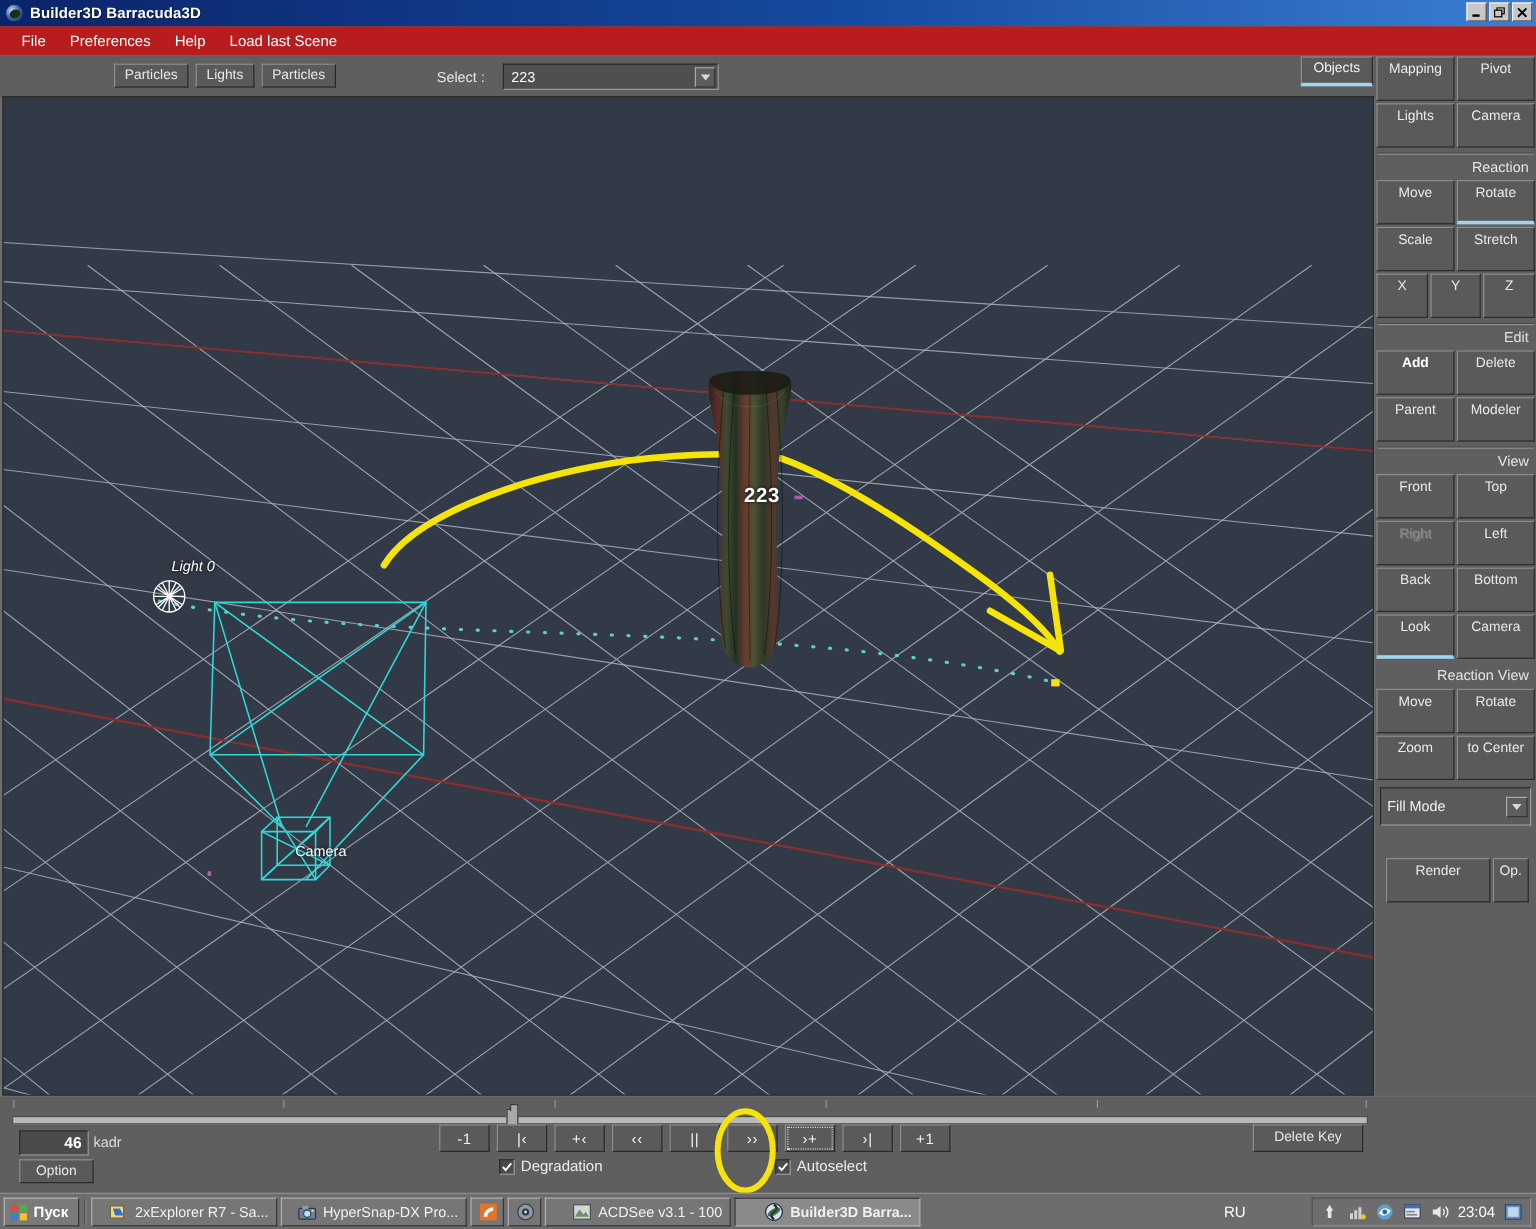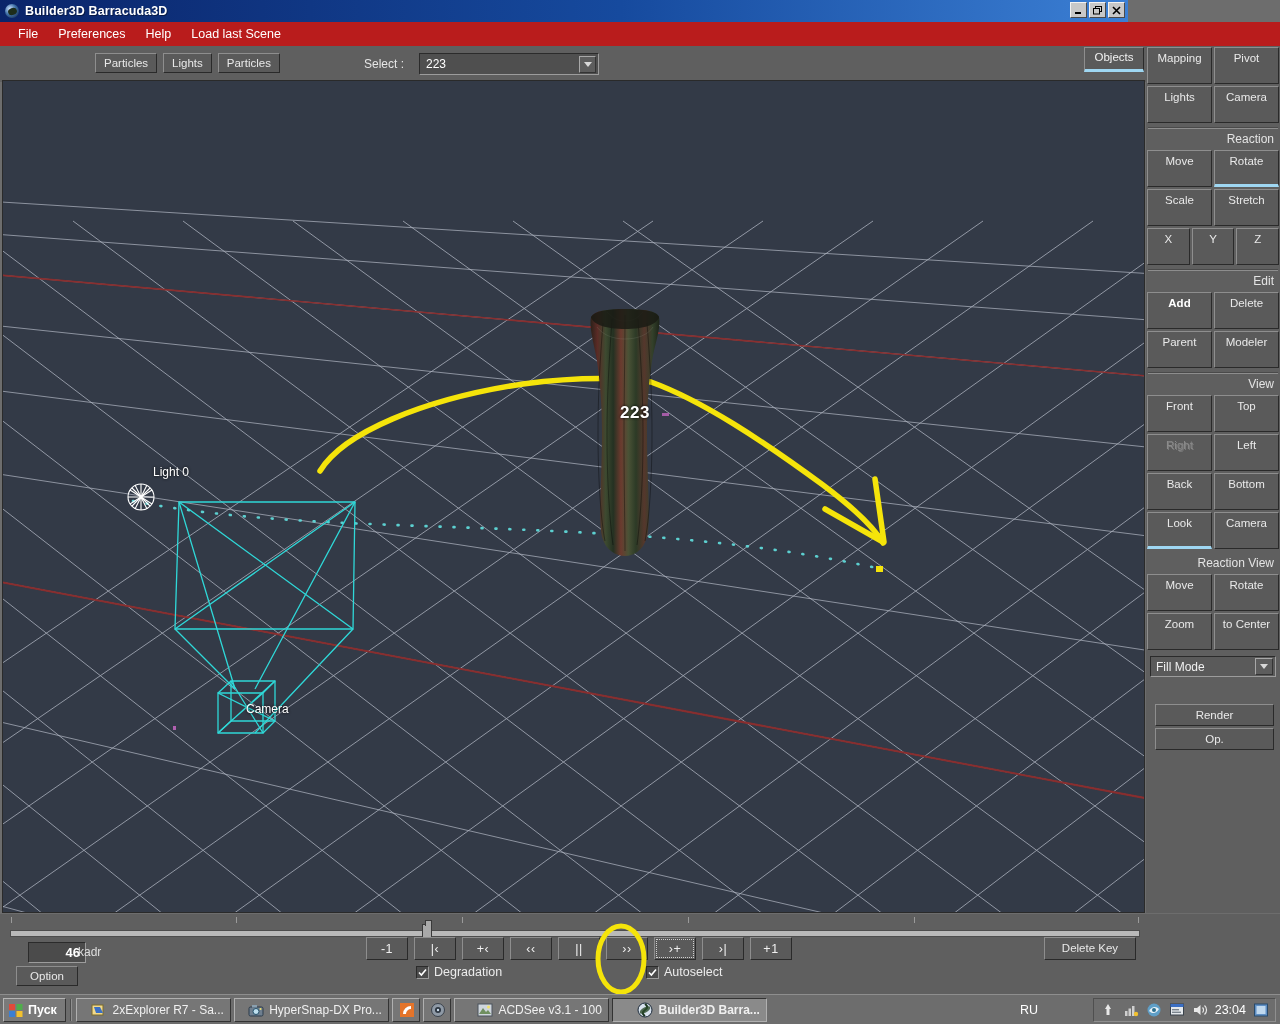--- a/index.html
+++ b/index.html
@@ -3,21 +3,21 @@
 <meta charset="utf-8">
 <title>Builder3D Barracuda3D</title>
 <style>
   * { box-sizing: border-box; margin:0; padding:0; }
   html,body { width:1280px; height:1024px; overflow:hidden; background:#6d6d6d;
     font-family:"Liberation Sans", sans-serif; }
 
   #app { position:relative; width:1280px; height:1024px; }
 
   
-  .titlebar { position:absolute; left:0; top:0; width:1128px; height:22px;
+  .titlebar { position:absolute; left:0; top:0; width:1280px; height:22px;
     background:linear-gradient(to right,#0a246a 0%,#164a9e 55%,#3b7fd4 100%);
     display:flex; align-items:center; }
   .title-icon { width:16px; height:16px; margin:0 5px 0 4px; position:relative; flex:none; }
   .title-icon .blob { position:absolute; inset:1px; border-radius:50%;
     background:radial-gradient(circle at 35% 35%,#cfe2ff 0%,#3c6ea5 45%,#14213d 100%); }
   .title-icon .blob::after{content:"";position:absolute;left:3px;top:4px;width:9px;height:7px;
     border-radius:50%;background:#1d2d1b;transform:rotate(-20deg);}
   .title-text { color:#fff; font-size:12.5px; font-weight:bold; letter-spacing:.1px;
     text-shadow:1px 1px 0 #00000066; }
   .winbtns { position:absolute; right:3px; top:2px; display:flex; gap:2px; }
@@ -78,42 +78,42 @@
   .rbtn.bold { font-weight:bold; color:#fff; }
   .rbtn.disabled { color:#8b8b8b; text-shadow:1px 1px 0 #7b7b7b; }
   .rbtn.active { border-bottom:3px solid #9fd7f2; }
   .objtab { position:absolute; left:-62px; top:1px; width:60px; height:25px;
     background:#5a5a5a; color:#f2f2f2; font-size:11.5px; text-align:center;
     line-height:19px; border:1px solid; border-color:#8e8e8e #2a2a2a #2a2a2a #8e8e8e;
     border-bottom:3px solid #9fd7f2; cursor:default; }
   .sect-head { color:#e4e4e4; font-size:12px; text-align:right; padding:2px 6px 3px 0;margin-left:24px; }
   .hr { height:2px; margin:3px 2px 1px 2px; border-top:1px solid #4a4a4a;
     border-bottom:1px solid #8d8d8d; }
-  .rsel { margin:5px 4px 0 4px; height:21px; background:#5a5a5a;
+  .rsel { margin:5px 4px 0 4px; height:32px; background:#5a5a5a;
     border:1px solid; border-color:#2b2b2b #9c9c9c #9c9c9c #2b2b2b;
     display:flex; align-items:center; }
   .rsel span { flex:1; color:#f0f0f0; font-size:12px; padding-left:5px; }
   .rsel .select-arrow{width:18px;height:17px;}
-  .render-row { display:flex; margin:26px 5px 0 8px;flex-direction:column; }
+  .render-row { display:flex; margin:26px 5px 0 8px; }
   .render-row .rbtn.grow { flex:3; }
   .render-row .rbtn.small { flex:1; }
 
   
   .timeline { position:absolute; left:0; top:914px; width:1280px; height:80px;
     background:#5f5f5f; }
   .track-wrap { position:absolute; left:10px; top:12px; width:1130px; height:14px; }
   .track { position:absolute; left:0; top:4px; width:1130px; height:7px;
     background:#b9b9b9; border:1px solid #4d4d4d; }
   .tick { position:absolute; top:-9px; width:1px; height:6px; background:#9a9a9a; }
   .thumb { position:absolute; top:-2px; width:10px; height:17px; background:#a9a9a9;
     border:1px solid #3a3a3a; }
   .thumb::after{content:"";position:absolute;left:2px;top:-5px;width:5px;height:5px;
     background:#a9a9a9;border:1px solid #3a3a3a;border-bottom:none;}
 
-  .kadr-box { position:absolute; left:28px; top:942px; width:58px; height:21px;
+  .kadr-box { position:absolute; left:16px; top:942px; width:58px; height:21px;
     background:#4b4b4b; border:1px solid; border-color:#2b2b2b #9c9c9c #9c9c9c #2b2b2b;
     color:#fff; font-size:13px; font-weight:bold; text-align:right;
     line-height:19px; padding-right:5px; }
   .kadr-unit { position:absolute; left:78px; top:945px; color:#dedede; font-size:12px; }
   .option-btn { position:absolute; left:16px; top:966px; width:62px; height:20px; }
 
   .transport { position:absolute; left:366px; top:937px; display:flex; gap:6px; }
   .tbtn { width:42px; height:23px; background:#5a5a5a; color:#f0f0f0; font-size:12.5px;
     border:1px solid; border-color:#8e8e8e #2a2a2a #2a2a2a #8e8e8e;
     display:flex; align-items:center; justify-content:center; cursor:default;
@@ -337,21 +337,21 @@
           <path d="M96,14 C98,40 101,78 101,124 C101,172 98,212 94,232"></path>
         </g>
         <g stroke="#9aa499" stroke-opacity="0.22" stroke-width="0.7" fill="none">
           <path d="M46,18 C52,26 62,30 74,30 C86,30 97,26 102,18"></path>
           <path d="M56,3 C62,9 66,12 74,12 C82,12 87,9 92,3"></path>
         </g>
         <path d="M40,8 C43,2 56,0 74,0 C92,0 106,2 108,8 C106,16 92,20 74,20 C56,20 42,16 40,8 Z" fill="#1a1b14" opacity="0.85"></path>
       </svg>
     </div>
 
-    <div class="vp-label" style="left:150px; top:384px;">Light 0</div>
+    <div class="vp-label" style="left:140px; top:384px;font-style:italic;">Light 0</div>
     <div class="vp-label" style="left:243px; top:621px;">Camera</div>
     <div class="vp-label big" style="left:617px; top:322px;">223</div>
   </div>
 
   <div class="rpanel">
 
     <div class="objtab">Objects</div>
 
     <div class="rtabs">
       <div class="tabrow">

